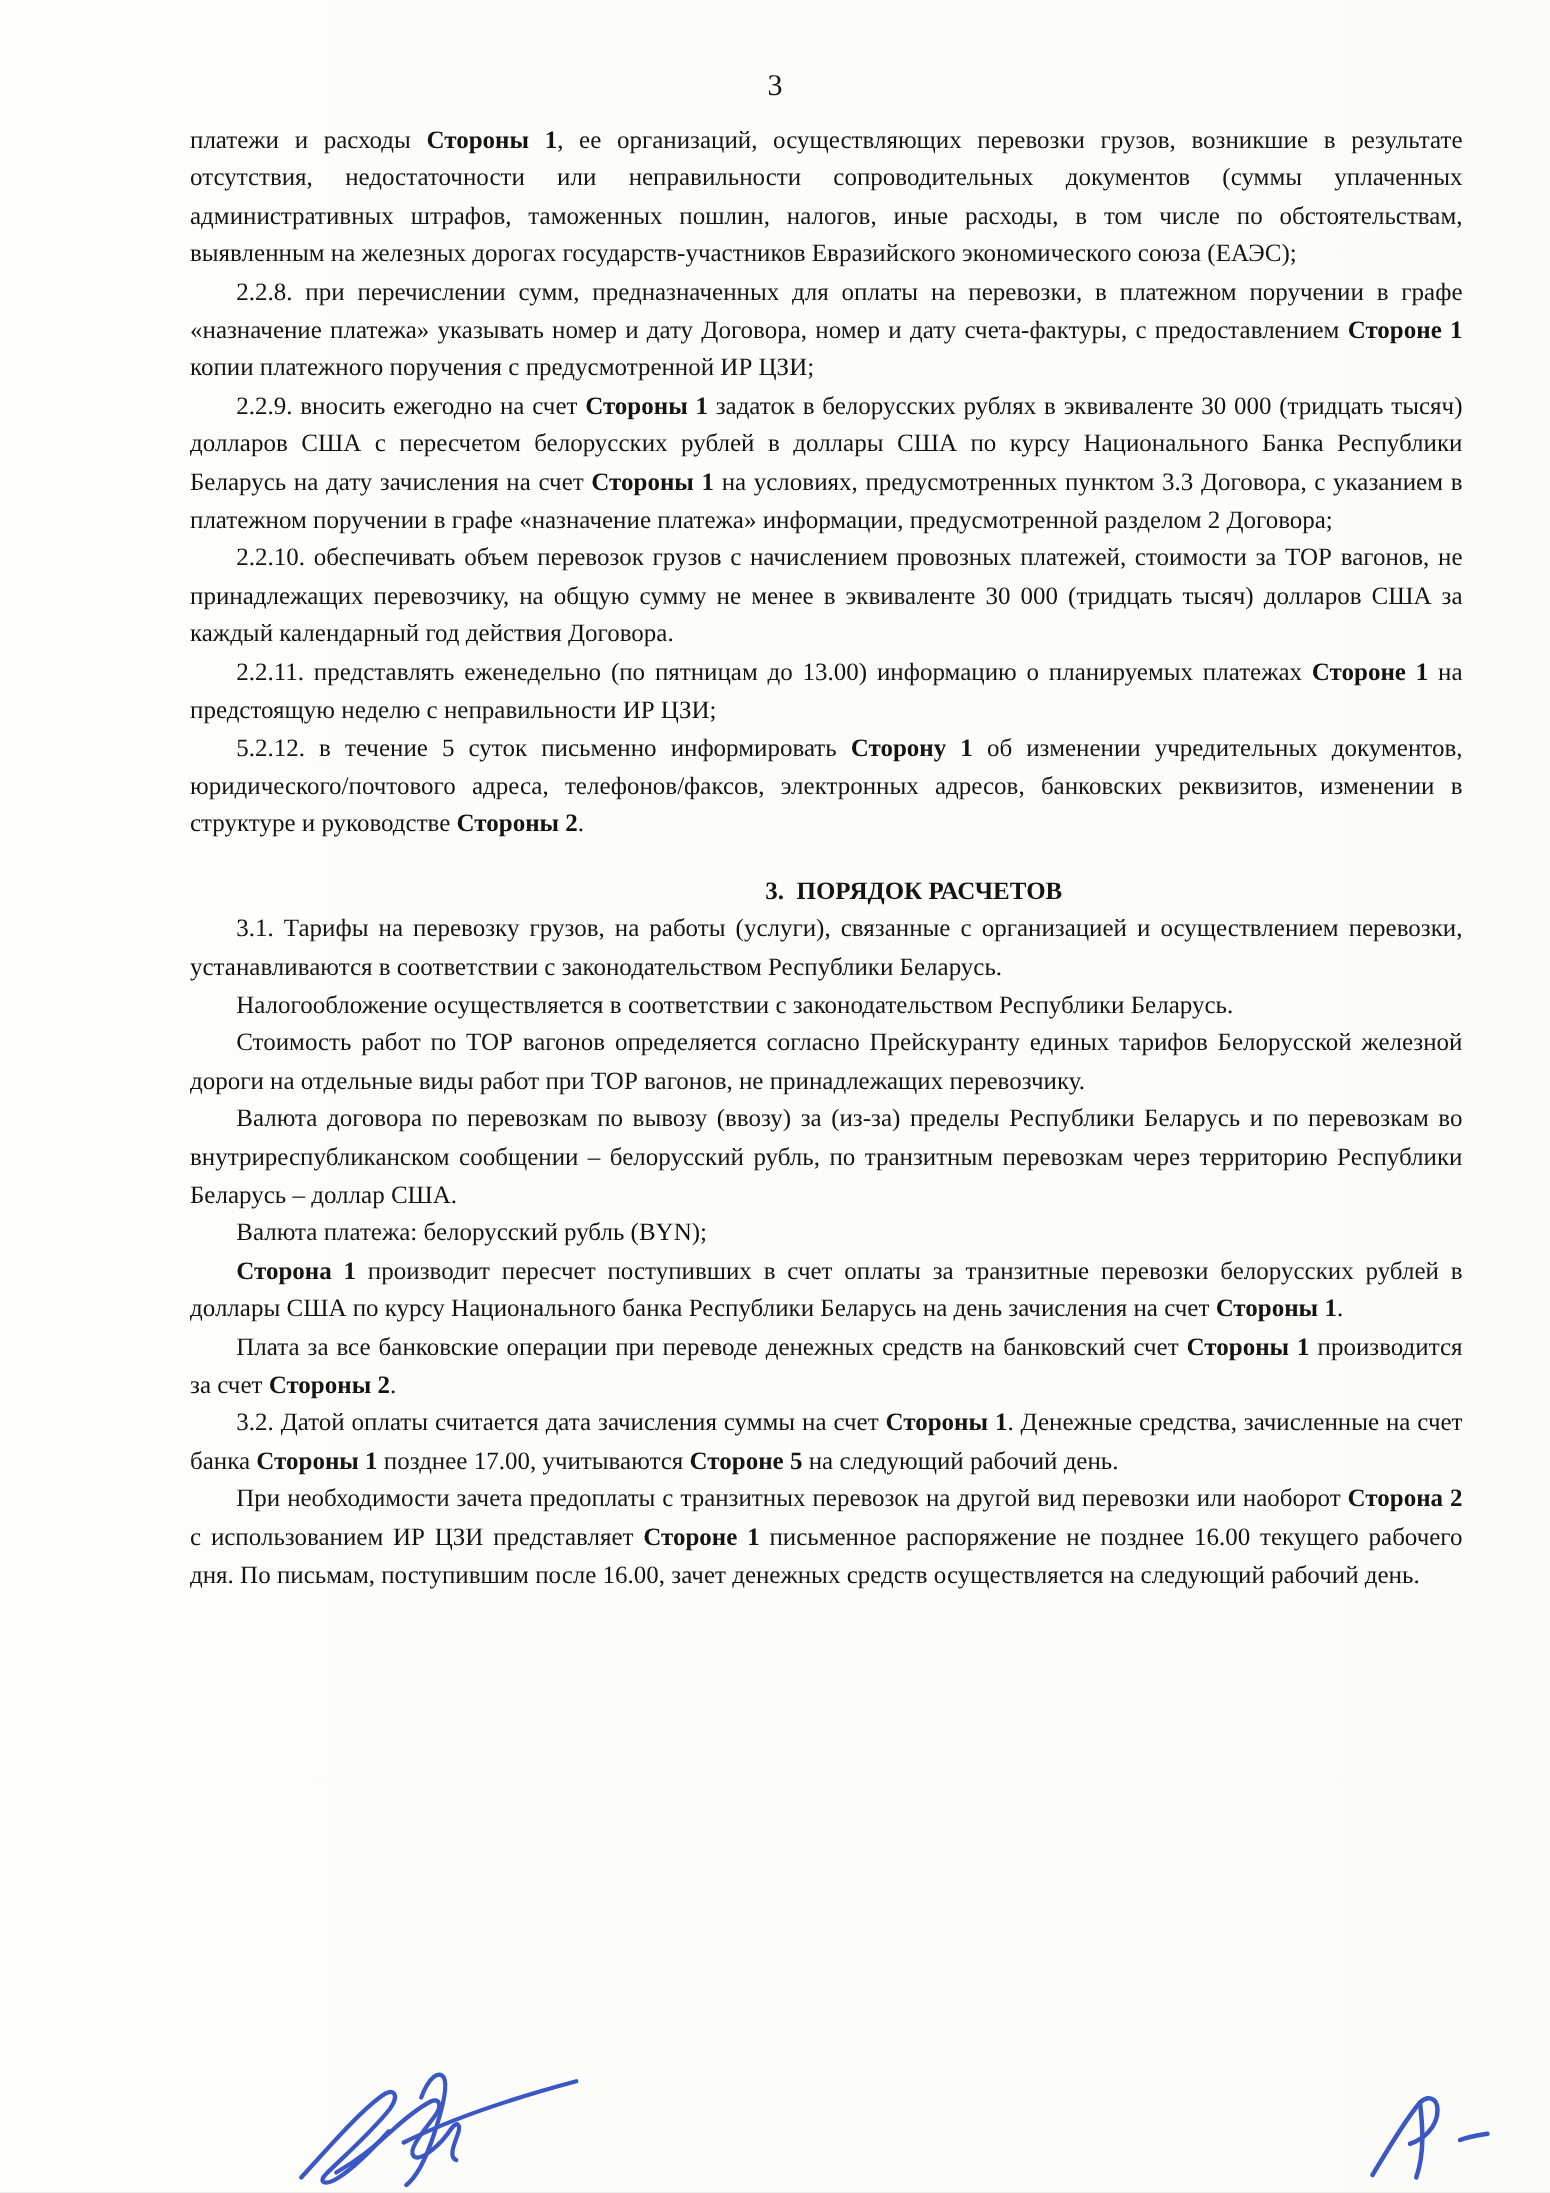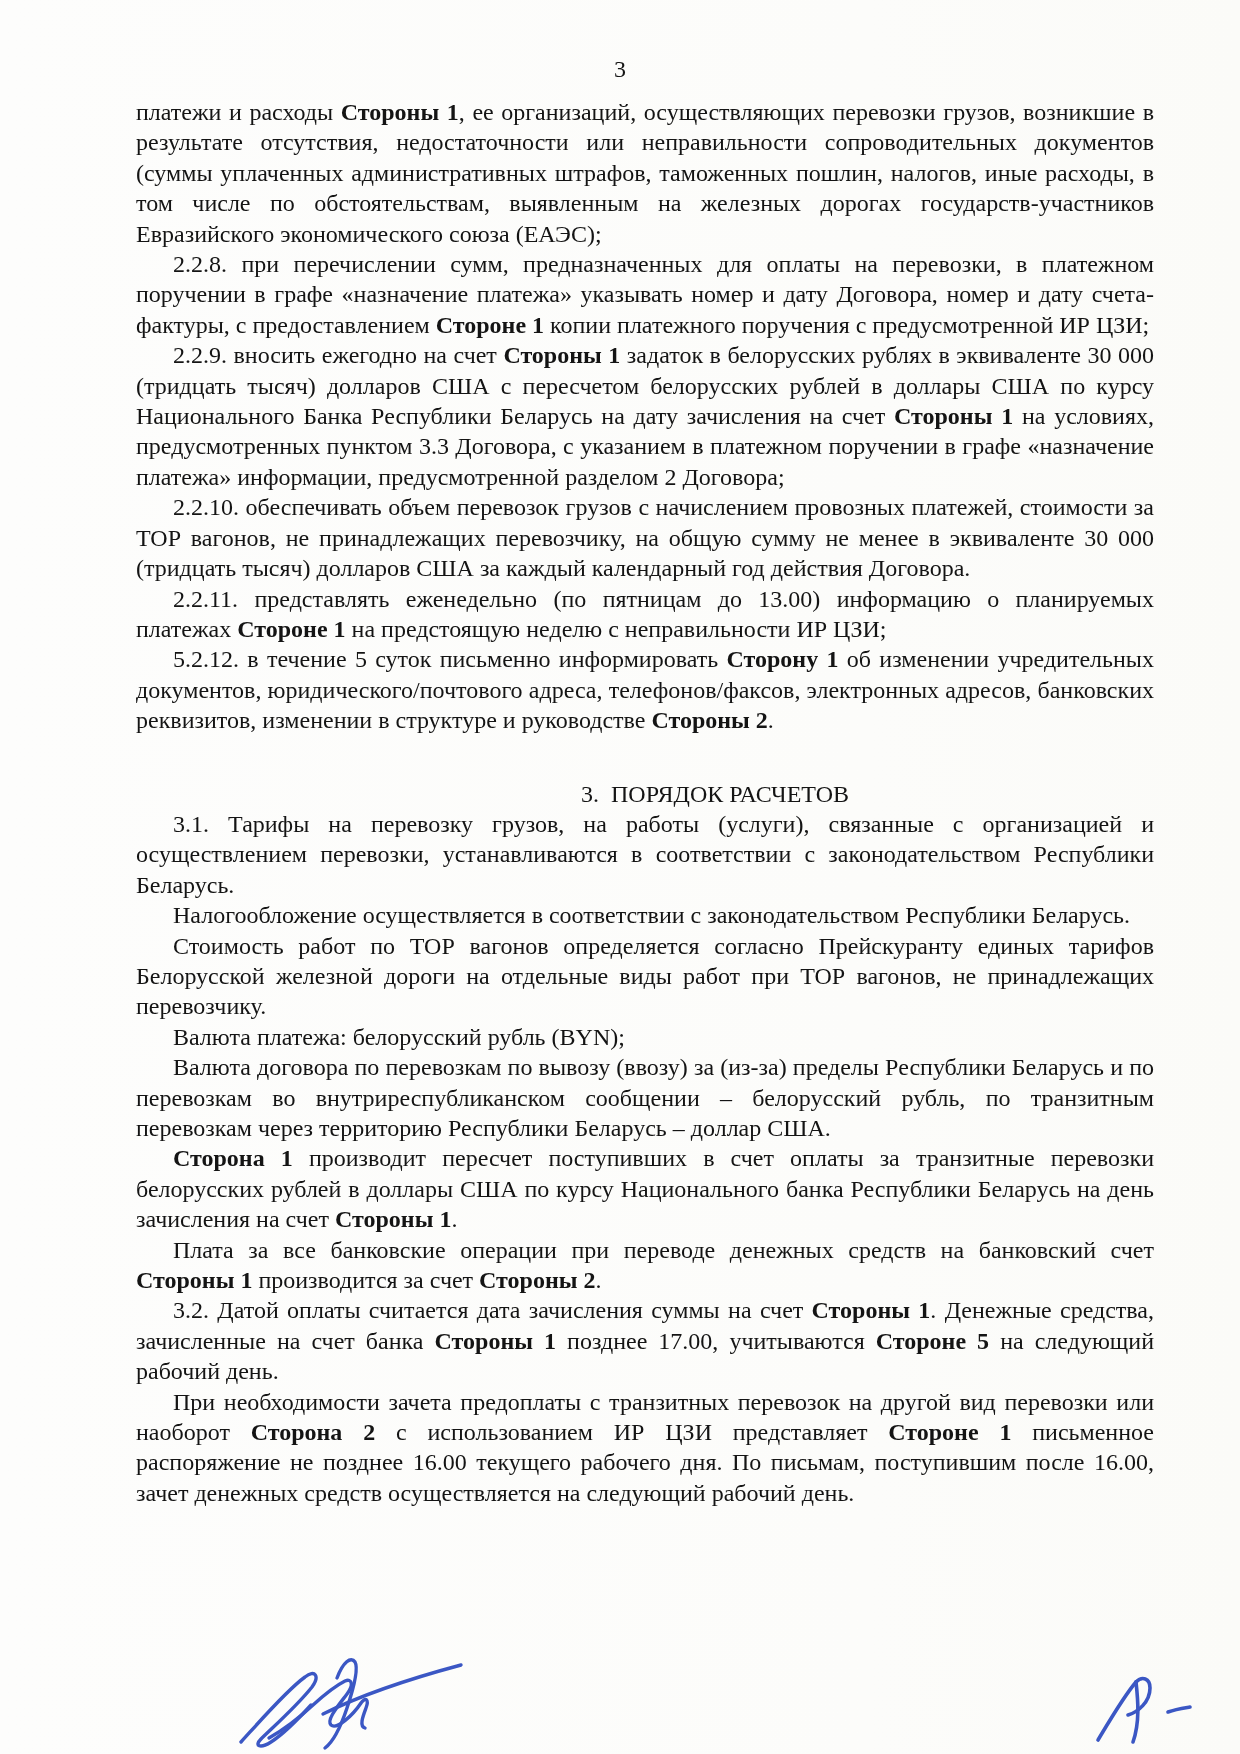--- a/index.html
+++ b/index.html
@@ -11,32 +11,32 @@
     background:linear-gradient(90deg,#fdfdfc 0%,#fcfcfa 70%,#fbfbf8 100%);
     font-family:"Liberation Serif","DejaVu Serif",serif;
     color:#141414;
     overflow:hidden;
   }
   .pageno{
     position:absolute;top:54px;left:0;width:1240px;
     text-align:center;font-size:24px;line-height:30px;
   }
   .content{
-    position:absolute;left:136px;top:97px;width:1018px;
-    font-size:24px;line-height:30.4px;
+    position:absolute;left:152px;top:97px;width:1018px;
+    font-size:20px;line-height:30.4px;
     text-align:justify;
     text-rendering:optimizeLegibility;
   }
   .content p.para{margin:0;}
   .content p.para.indent{text-indent:37px;}
   .content .heading{
-    font-weight:normal;
+    font-weight:bold;
     text-align:center;
     padding-left:140px;
-    margin:43px 0 0 0;
+    margin:23px 0 0 0;
   }
   b{font-weight:bold;}
   .sig{position:absolute;}
   .sig path{fill:none;stroke:#3b57c4;stroke-linecap:round;stroke-linejoin:round;}
   .sig-left path{stroke-width:3.4px;}
   .sig-right path{stroke-width:3.6px;}
 </style>
 </head>
 <body>
 
@@ -48,22 +48,22 @@
       <p class="para"><span>платежи и расходы </span><b>Стороны 1</b><span>, ее организаций, осуществляющих перевозки грузов, возникшие в результате отсутствия, недостаточности или неправильности сопроводительных документов (суммы уплаченных административных штрафов, таможенных пошлин, налогов, иные расходы, в том числе по обстоятельствам, выявленным на железных дорогах государств-участников Евразийского экономического союза (ЕАЭС);</span></p>
       <p class="para indent"><span>2.2.8. при перечислении сумм, предназначенных для оплаты на перевозки, в платежном поручении в графе «назначение платежа» указывать номер и дату Договора, номер и дату счета-фактуры, с предоставлением </span><b>Стороне 1</b><span> копии платежного поручения с предусмотренной ИР ЦЗИ;</span></p>
       <p class="para indent"><span>2.2.9. вносить ежегодно на счет </span><b>Стороны 1</b><span> задаток в белорусских рублях в эквиваленте 30 000 (тридцать тысяч) долларов США с пересчетом белорусских рублей в доллары США по курсу Национального Банка Республики Беларусь на дату зачисления на счет </span><b>Стороны 1</b><span> на условиях, предусмотренных пунктом 3.3 Договора, с указанием в платежном поручении в графе «назначение платежа» информации, предусмотренной разделом 2 Договора;</span></p>
       <p class="para indent"><span>2.2.10. обеспечивать объем перевозок грузов с начислением провозных платежей, стоимости за ТОР вагонов, не принадлежащих перевозчику, на общую сумму не менее в эквиваленте 30 000 (тридцать тысяч) долларов США за каждый календарный год действия Договора.</span></p>
       <p class="para indent"><span>2.2.11. представлять еженедельно (по пятницам до 13.00) информацию о планируемых платежах </span><b>Стороне 1</b><span> на предстоящую неделю с неправильности ИР ЦЗИ;</span></p>
       <p class="para indent"><span>5.2.12. в течение 5 суток письменно информировать </span><b>Сторону 1</b><span> об изменении учредительных документов, юридического/почтового адреса, телефонов/факсов, электронных адресов, банковских реквизитов, изменении в структуре и руководстве </span><b>Стороны 2</b><span>.</span></p>
       <div class="heading">3. ПОРЯДОК РАСЧЕТОВ</div>
       <p class="para indent"><span>3.1. Тарифы на перевозку грузов, на работы (услуги), связанные с организацией и осуществлением перевозки, устанавливаются в соответствии с законодательством Республики Беларусь.</span></p>
       <p class="para indent"><span>Налогообложение осуществляется в соответствии с законодательством Республики Беларусь.</span></p>
       <p class="para indent"><span>Стоимость работ по ТОР вагонов определяется согласно Прейскуранту единых тарифов Белорусской железной дороги на отдельные виды работ при ТОР вагонов, не принадлежащих перевозчику.</span></p>
+      <p class="para indent"><span>Валюта договора по перевозкам по вывозу (ввозу) за (из-за) пределы Республики Беларусь и по перевозкам во внутриреспубликанском сообщении – белорусский рубль, по транзитным перевозкам через территорию Республики Беларусь – доллар США.</span></p>
       <p class="para indent"><span>Валюта платежа: белорусский рубль (BYN);</span></p>
-      <p class="para indent"><span>Валюта договора по перевозкам по вывозу (ввозу) за (из-за) пределы Республики Беларусь и по перевозкам во внутриреспубликанском сообщении – белорусский рубль, по транзитным перевозкам через территорию Республики Беларусь – доллар США.</span></p>
       <p class="para indent"><b>Сторона 1</b><span> производит пересчет поступивших в счет оплаты за транзитные перевозки белорусских рублей в доллары США по курсу Национального банка Республики Беларусь на день зачисления на счет </span><b>Стороны 1</b><span>.</span></p>
       <p class="para indent"><span>Плата за все банковские операции при переводе денежных средств на банковский счет </span><b>Стороны 1</b><span> производится за счет </span><b>Стороны 2</b><span>.</span></p>
       <p class="para indent"><span>3.2. Датой оплаты считается дата зачисления суммы на счет </span><b>Стороны 1</b><span>. Денежные средства, зачисленные на счет банка </span><b>Стороны 1</b><span> позднее 17.00, учитываются </span><b>Стороне 5</b><span> на следующий рабочий день.</span></p>
       <p class="para indent"><span>При необходимости зачета предоплаты с транзитных перевозок на другой вид перевозки или наоборот </span><b>Сторона 2</b><span> с использованием ИР ЦЗИ представляет </span><b>Стороне 1</b><span> письменное распоряжение не позднее 16.00 текущего рабочего дня. По письмам, поступившим после 16.00, зачет денежных средств осуществляется на следующий рабочий день.</span></p>
     </div>
 
   <svg class="sig sig-left" style="left:225px;top:1650px" width="245" height="102" viewBox="0 0 245 102">
     <path d="M16,92 C36,70 62,40 80,27 C90,19 95,26 87,37 C72,56 46,79 36,89 C29,96 35,99 46,92 C60,83 76,66 86,55" stroke="#3b57c4"></path>
     <path d="M44,88 C58,80 74,68 88,55 C99,45 110,36 120,31 C127,28 129,35 122,44 C113,56 101,70 106,75 C112,80 128,65 136,53 C141,46 144,50 141,58 C138,66 134,76 140,78" stroke="#3b57c4"></path>
     <path d="M112,28 C118,12 126,6 130,12 C134,19 128,40 122,58 C116,76 108,92 100,98" stroke="#3b57c4"></path>

